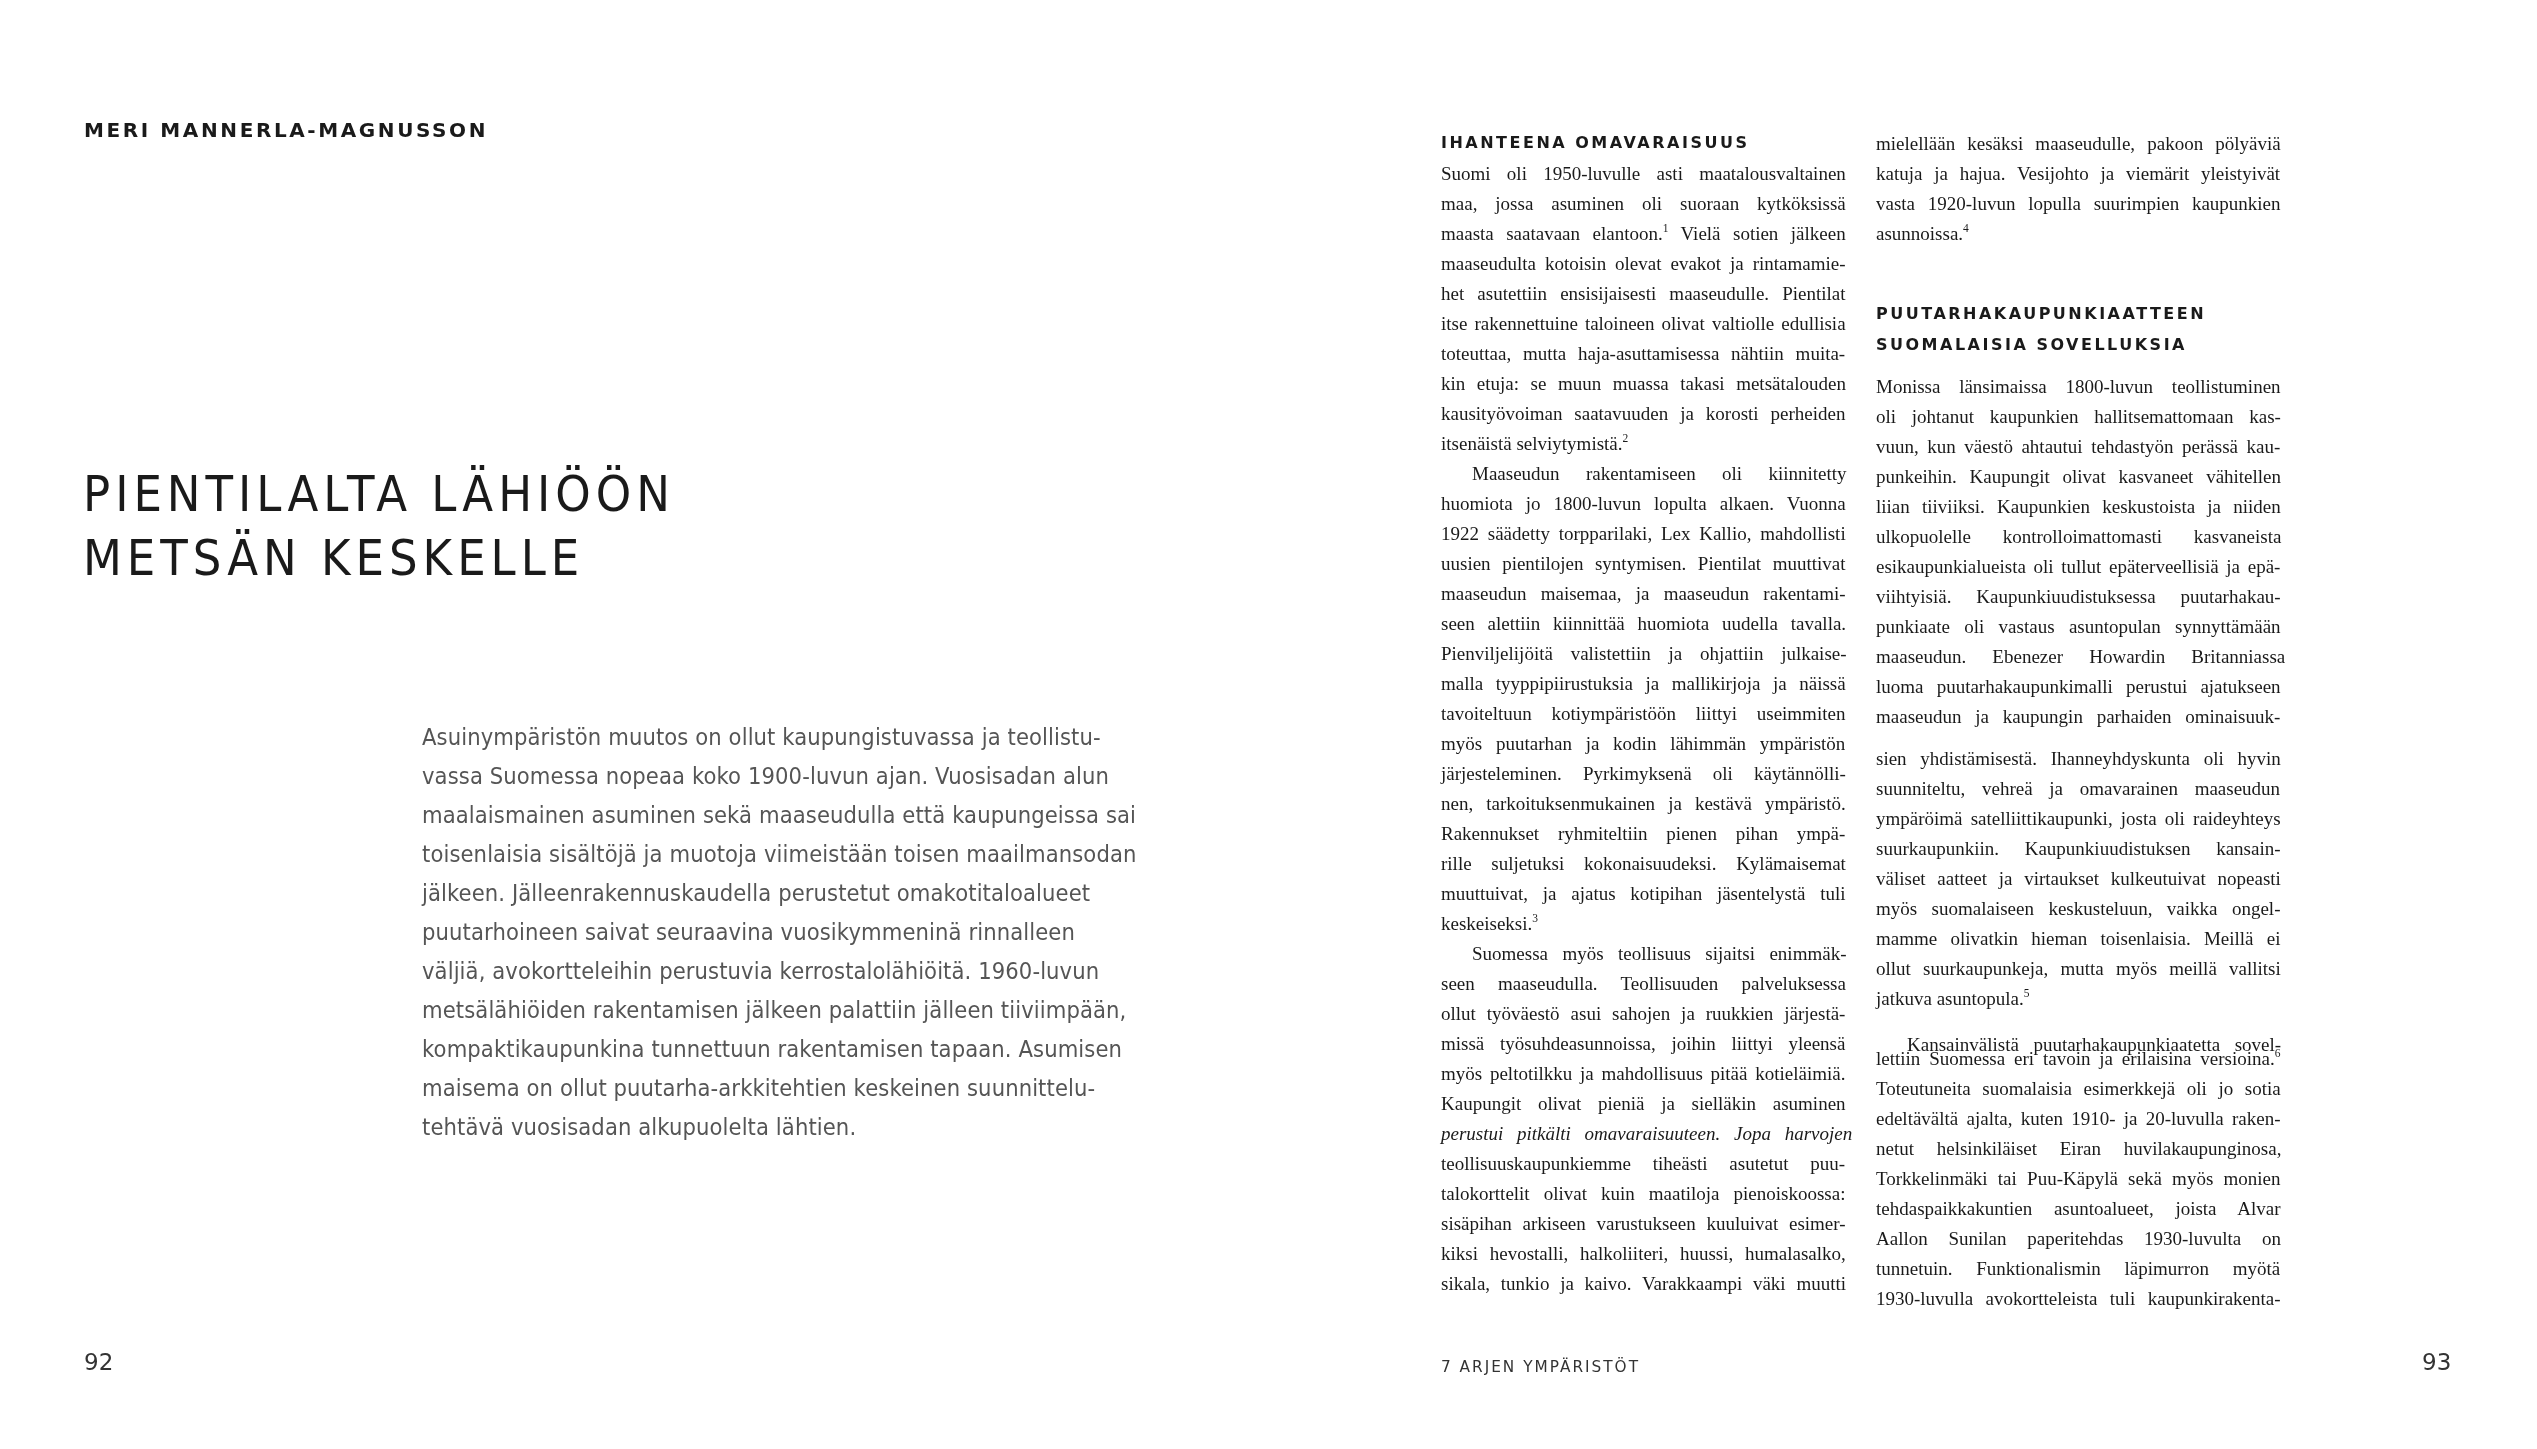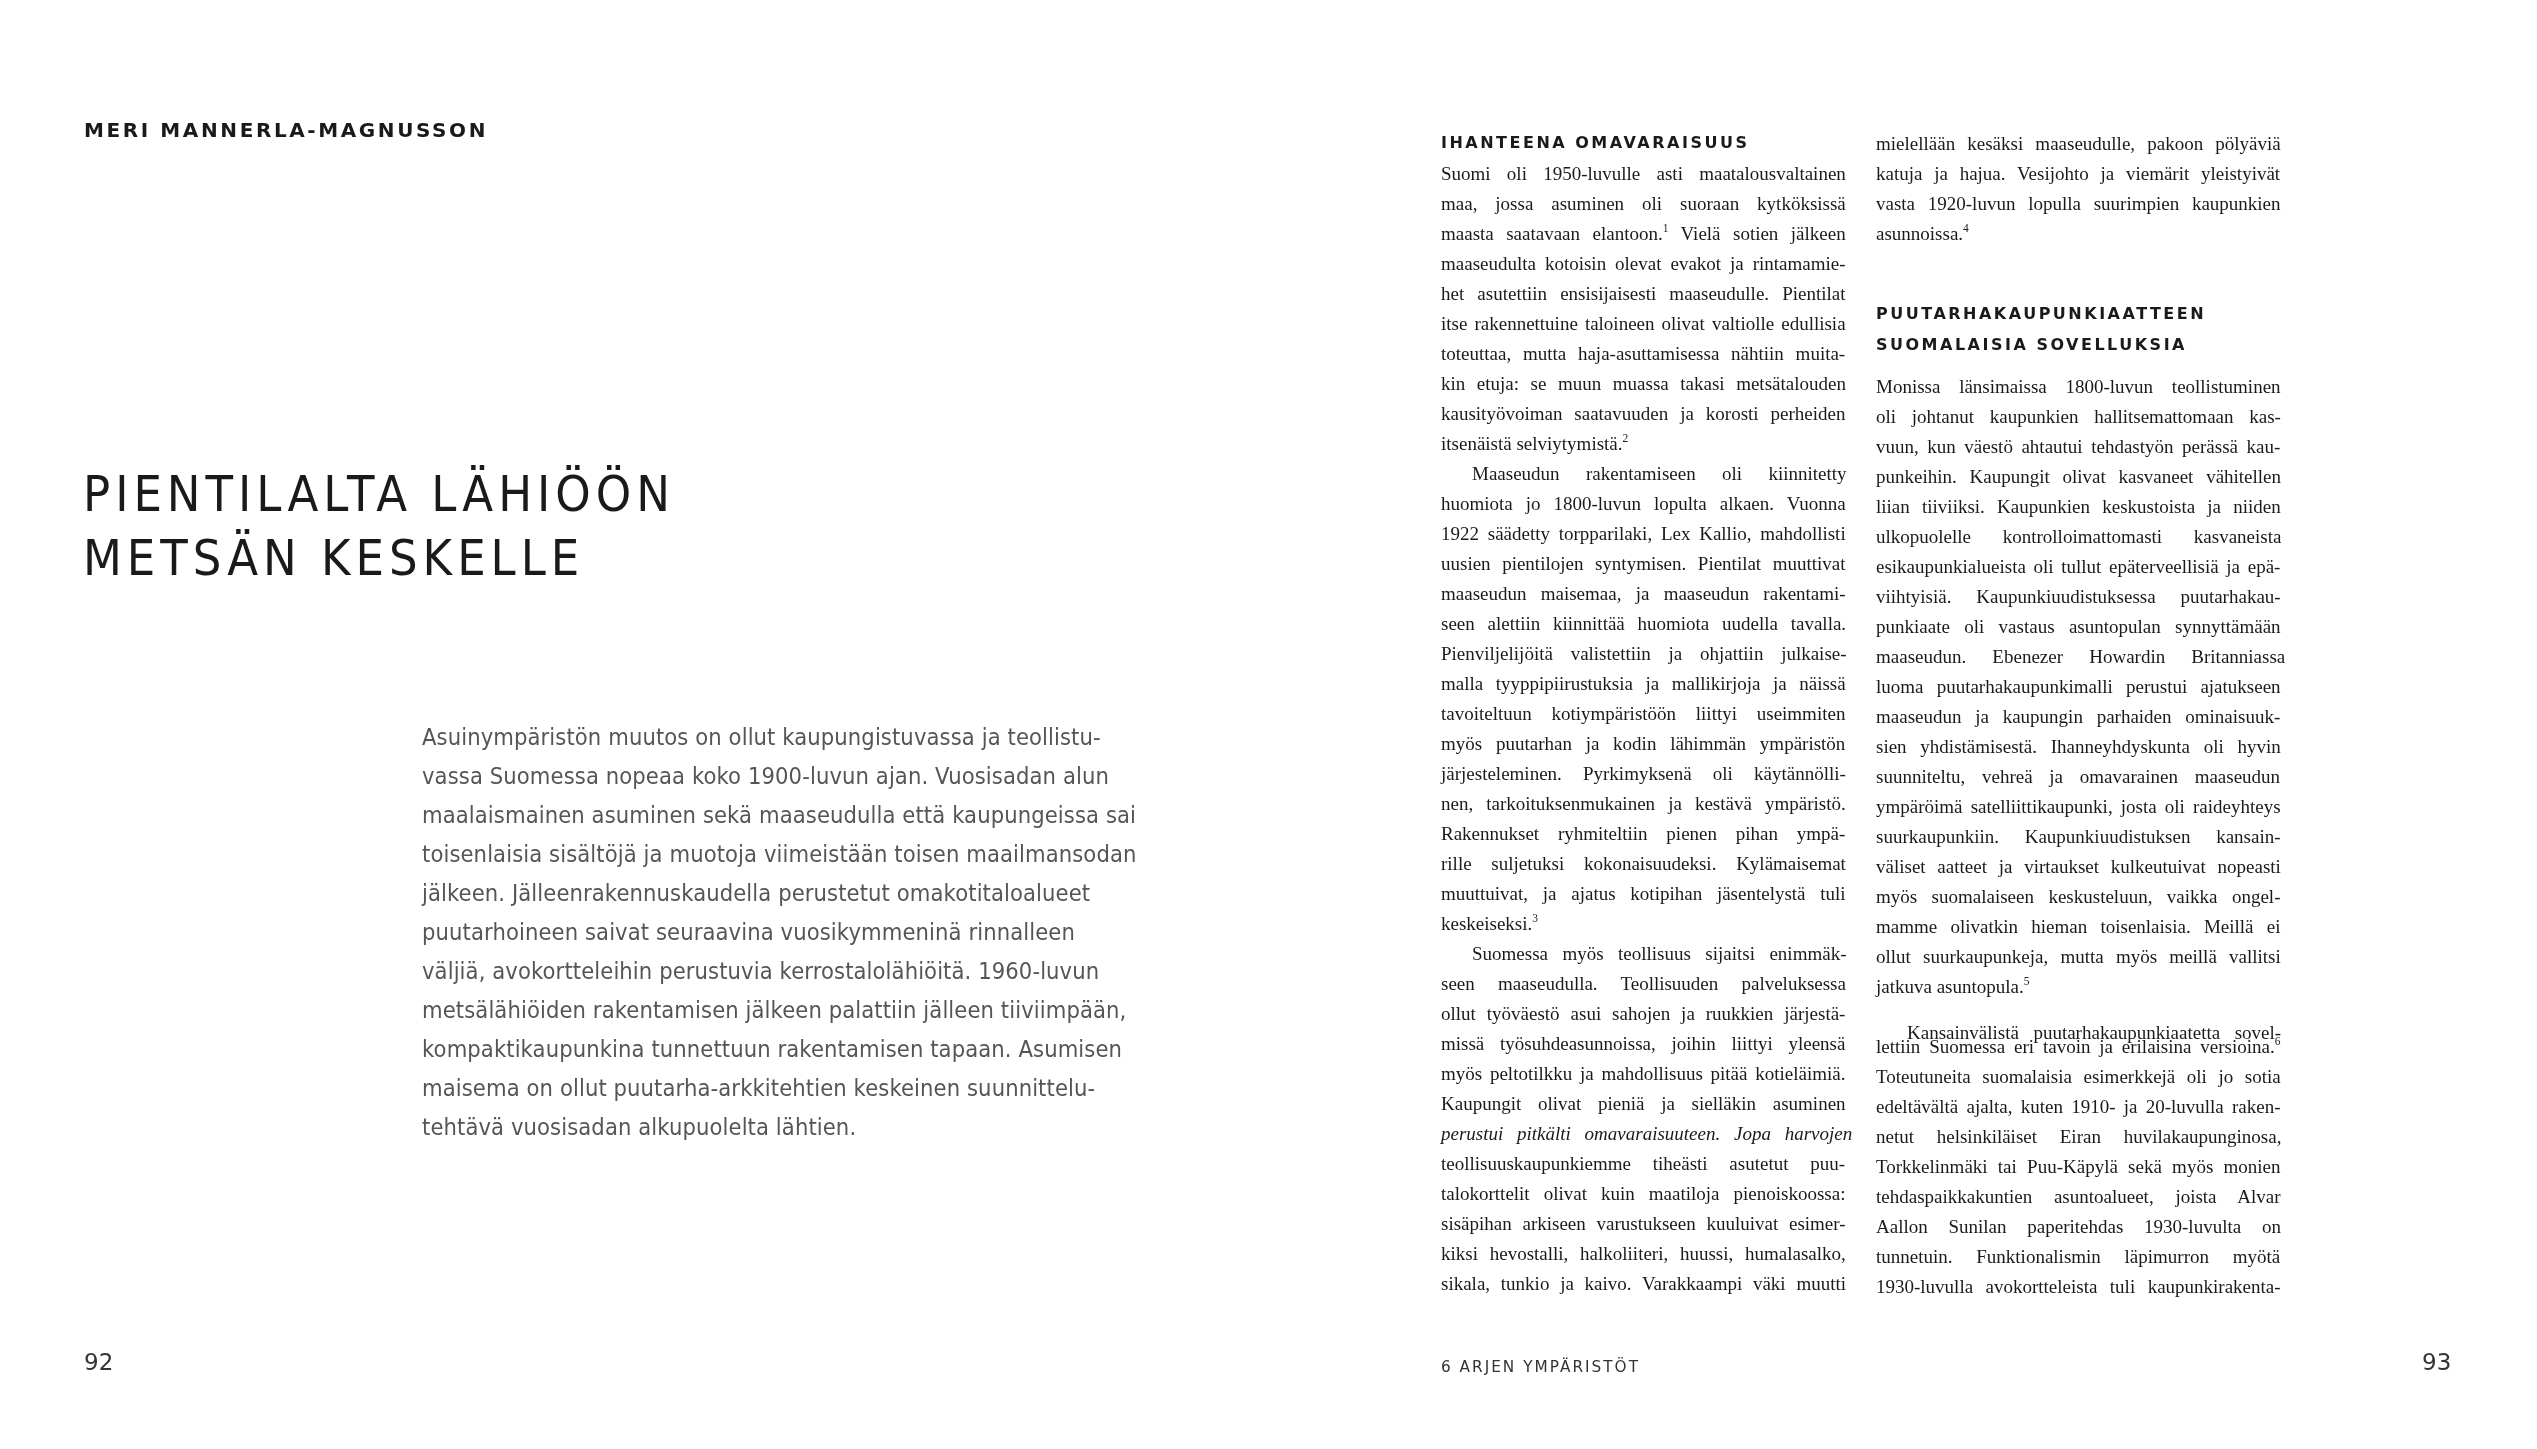--- a/index.html
+++ b/index.html
@@ -136,36 +136,36 @@
     <span class="ln" style="white-space: nowrap; display: block;"><span style="white-space: nowrap; display: inline-block; word-spacing: 3.8px;"><span>vuun, kun väestö ahtautui tehdastyön perässä kau-</span></span></span>
     <span class="ln" style="white-space: nowrap; display: block;"><span style="white-space: nowrap; display: inline-block; word-spacing: 8px;"><span>punkeihin. Kaupungit olivat kasvaneet vähitellen</span></span></span>
     <span class="ln" style="white-space: nowrap; display: block;"><span style="white-space: nowrap; display: inline-block; word-spacing: 7.5px;"><span>liian tiiviiksi. Kaupunkien keskustoista ja niiden</span></span></span>
     <span class="ln" style="white-space: nowrap; display: block;"><span style="white-space: nowrap; display: inline-block; word-spacing: 27px;"><span>ulkopuolelle kontrolloimattomasti kasvaneista</span></span></span>
     <span class="ln" style="white-space: nowrap; display: block;"><span style="white-space: nowrap; display: inline-block; word-spacing: 2.9px;"><span>esikaupunkialueista oli tullut epäterveellisiä ja epä-</span></span></span>
     <span class="ln" style="white-space: nowrap; display: block;"><span style="white-space: nowrap; display: inline-block; word-spacing: 20px;"><span>viihtyisiä. Kaupunkiuudistuksessa puutarhakau-</span></span></span>
     <span class="ln" style="white-space: nowrap; display: block;"><span style="white-space: nowrap; display: inline-block; word-spacing: 9.6px;"><span>punkiaate oli vastaus asuntopulan synnyttämään</span></span></span>
     <span class="ln" style="white-space: nowrap; display: block;"><span style="white-space: nowrap; display: inline-block; word-spacing: 21.4px;"><span>maaseudun. Ebenezer Howardin Britanniassa</span></span></span>
     <span class="ln" style="white-space: nowrap; display: block;"><span style="white-space: nowrap; display: inline-block; word-spacing: 8.4px;"><span>luoma puutarhakaupunkimalli perustui ajatukseen</span></span></span>
     <span class="ln" style="white-space: nowrap; display: block;"><span style="white-space: nowrap; display: inline-block; word-spacing: 9px;"><span>maaseudun ja kaupungin parhaiden ominaisuuk-</span></span></span>
-    <span class="ln" style="white-space: nowrap; display: block;"><span style="white-space: nowrap; display: inline-block; word-spacing: 9px;"><span>sien yhdistämisestä. Ihanneyhdyskunta oli hyvin</span></span></span>
+    <span class="ln" style="white-space: nowrap; display: block; margin-top: 12px;"><span style="white-space: nowrap; display: inline-block; word-spacing: 9px;"><span>sien yhdistämisestä. Ihanneyhdyskunta oli hyvin</span></span></span>
     <span class="ln" style="white-space: nowrap; display: block;"><span style="white-space: nowrap; display: inline-block; word-spacing: 12px;"><span>suunniteltu, vehreä ja omavarainen maaseudun</span></span></span>
     <span class="ln" style="white-space: nowrap; display: block;"><span style="white-space: nowrap; display: inline-block; word-spacing: 3.4px;"><span>ympäröimä satelliittikaupunki, josta oli raideyhteys</span></span></span>
     <span class="ln" style="white-space: nowrap; display: block;"><span style="white-space: nowrap; display: inline-block; word-spacing: 21px;"><span>suurkaupunkiin. Kaupunkiuudistuksen kansain-</span></span></span>
     <span class="ln" style="white-space: nowrap; display: block;"><span style="white-space: nowrap; display: inline-block; word-spacing: 7px;"><span>väliset aatteet ja virtaukset kulkeutuivat nopeasti</span></span></span>
     <span class="ln" style="white-space: nowrap; display: block;"><span style="white-space: nowrap; display: inline-block; word-spacing: 9.7px;"><span>myös suomalaiseen keskusteluun, vaikka ongel-</span></span></span>
     <span class="ln" style="white-space: nowrap; display: block;"><span style="white-space: nowrap; display: inline-block; word-spacing: 8.5px;"><span>mamme olivatkin hieman toisenlaisia. Meillä ei</span></span></span>
     <span class="ln" style="white-space: nowrap; display: block;"><span style="white-space: nowrap; display: inline-block; word-spacing: 7.5px;"><span>ollut suurkaupunkeja, mutta myös meillä vallitsi</span></span></span>
     <span class="ln last" style="white-space: nowrap; display: block;"><span style="white-space: nowrap; display: inline-block;"><span>jatkuva asuntopula.</span><sup>5</sup></span></span>
     <span class="ln indent" style="white-space: nowrap; display: block;"><span style="white-space: nowrap; display: inline-block; word-spacing: 9.8px; margin-top: 16px;"><span>Kansainvälistä puutarhakaupunkiaatetta sovel-</span></span></span>
     <span class="ln" style="white-space: nowrap; display: block;"><span style="white-space: nowrap; display: inline-block; word-spacing: 4.1px;"><span>lettiin Suomessa eri tavoin ja erilaisina versioina.</span><sup>6</sup></span></span>
     <span class="ln" style="white-space: nowrap; display: block;"><span style="white-space: nowrap; display: inline-block; word-spacing: 6.8px;"><span>Toteutuneita suomalaisia esimerkkejä oli jo sotia</span></span></span>
     <span class="ln" style="white-space: nowrap; display: block;"><span style="white-space: nowrap; display: inline-block; word-spacing: 3.5px;"><span>edeltävältä ajalta, kuten 1910- ja 20-luvulla raken-</span></span></span>
     <span class="ln" style="white-space: nowrap; display: block;"><span style="white-space: nowrap; display: inline-block; word-spacing: 18px;"><span>netut helsinkiläiset Eiran huvilakaupunginosa,</span></span></span>
     <span class="ln" style="white-space: nowrap; display: block;"><span style="white-space: nowrap; display: inline-block; word-spacing: 5.5px;"><span>Torkkelinmäki tai Puu-Käpylä sekä myös monien</span></span></span>
     <span class="ln" style="white-space: nowrap; display: block;"><span style="white-space: nowrap; display: inline-block; word-spacing: 17px;"><span>tehdaspaikkakuntien asuntoalueet, joista Alvar</span></span></span>
     <span class="ln" style="white-space: nowrap; display: block;"><span style="white-space: nowrap; display: inline-block; word-spacing: 16px;"><span>Aallon Sunilan paperitehdas 1930-luvulta on</span></span></span>
     <span class="ln" style="white-space: nowrap; display: block;"><span style="white-space: nowrap; display: inline-block; word-spacing: 19px;"><span>tunnetuin. Funktionalismin läpimurron myötä</span></span></span>
     <span class="ln" style="white-space: nowrap; display: block;"><span style="white-space: nowrap; display: inline-block; word-spacing: 7.7px;"><span>1930-luvulla avokortteleista tuli kaupunkirakenta-</span></span></span>
   </div>
 
-<div id="running-footer">6 ARJEN YMPÄRISTÖT</div>
+<div id="running-footer">7 ARJEN YMPÄRISTÖT</div>
 <div id="page-right" class="footer-num">93</div>
 
 
 </body></html>

